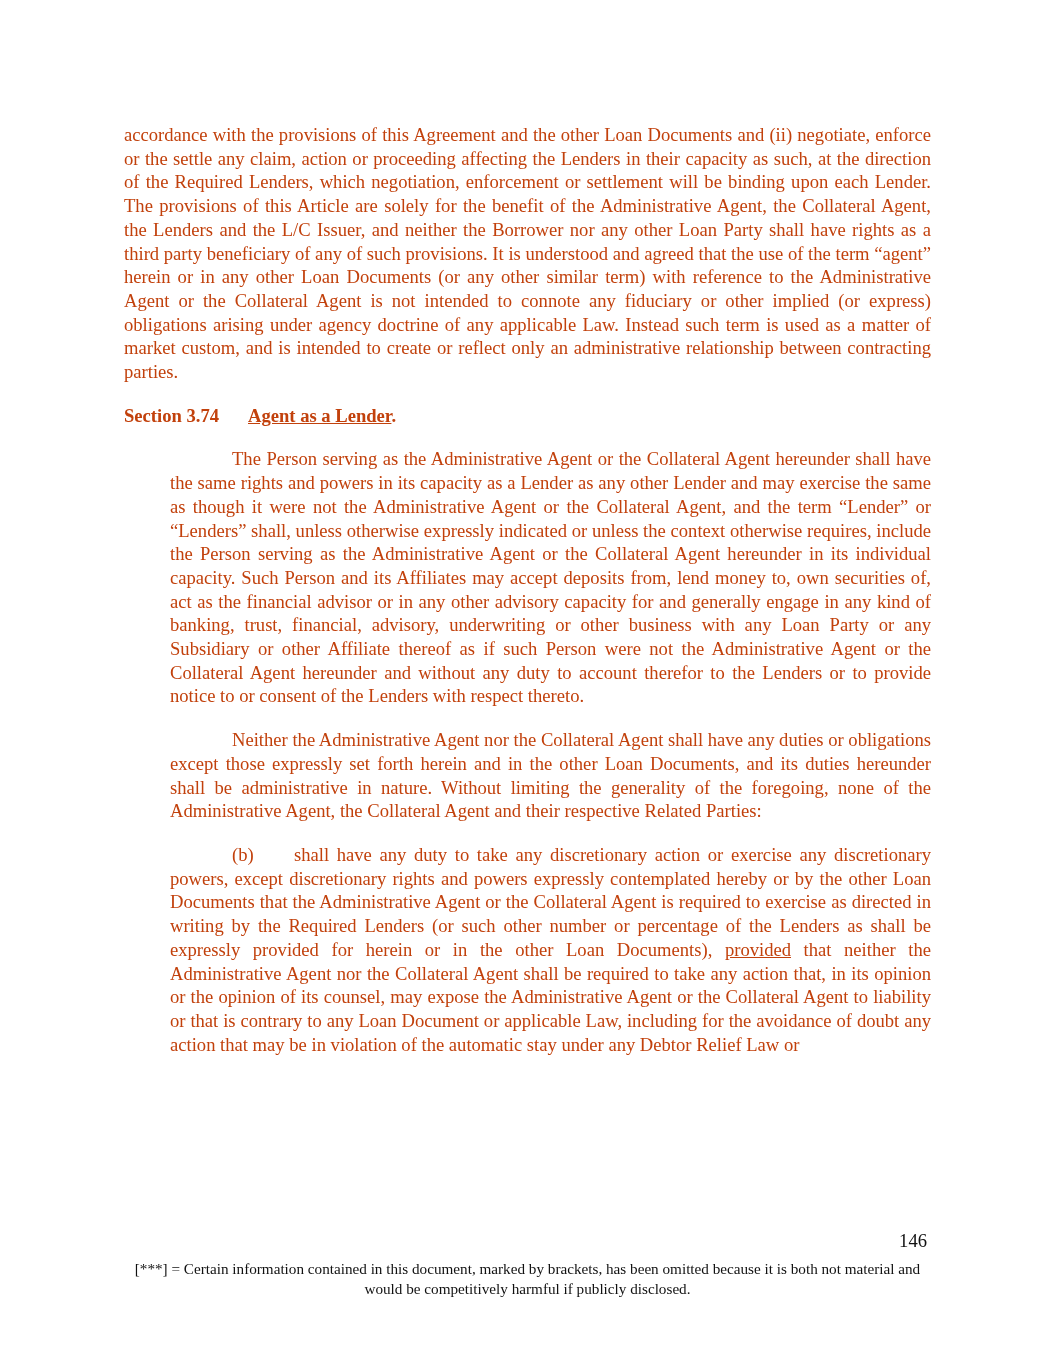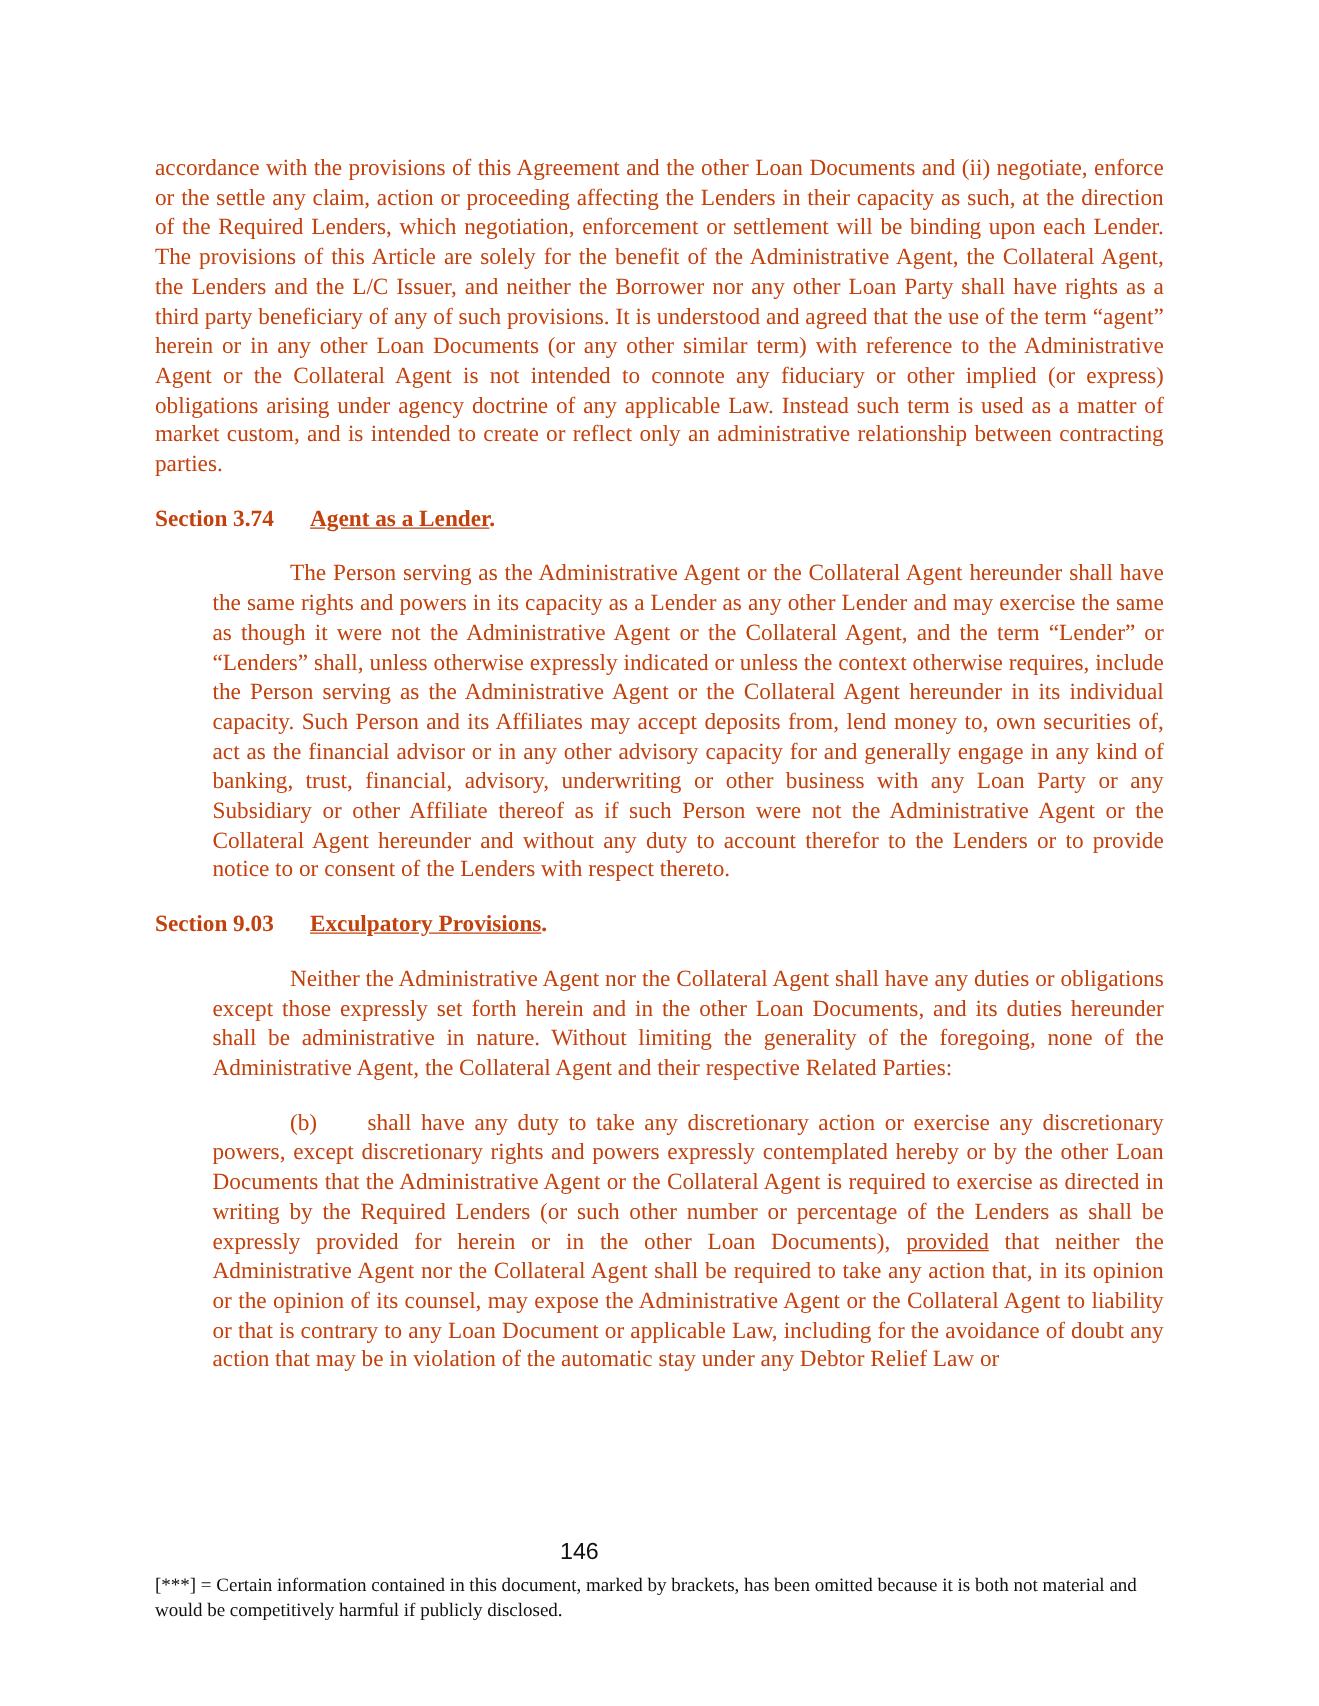--- a/index.html
+++ b/index.html
@@ -10,42 +10,39 @@
     }
     p { margin: 0; text-align: justify; }
     .para { margin-bottom: 20px; }
     .indent { text-indent: 62px; margin-left: 46px; }
     .heading { font-weight: bold; margin-bottom: 20px; }
     .heading .num { display: inline-block; width: 124px; }
     .heading .title { text-decoration: underline; }
     .u { text-decoration: underline; }
     .item-label { display: inline-block; width: 62px; text-indent: 0; }
     .footer-num {
-      position: absolute; top: 1230px; left: 0; width: 927px; text-align: center;
-      font-family: Liberation Sans, sans-serif; font-size: 18.6px; color: #111111;
+      position: absolute; top: 1230px; left: 0; width: 927px; text-align: right;
+      font-family: Liberation Serif, serif; font-size: 18.6px; color: #111111;
     }
     .footnote {
       position: absolute; left: 124px; top: 1259px; width: 807px;
-      font-family: "Liberation Serif", serif; font-size: 15.2px; line-height: 19.5px; color: #111111;
+      font-family: "Liberation Serif", serif; font-size: 15.2px; line-height: 19.5px; color: #111111; text-align: center;
     }
   </style>
 </head>
 <body>
 
 <div class="page">
   <p class="para">accordance with the provisions of this Agreement and the other Loan Documents and (ii) negotiate, enforce or the settle any claim, action or proceeding affecting the Lenders in their capacity as such, at the direction of the Required Lenders, which negotiation, enforcement or settlement will be binding upon each Lender.  The provisions of this Article are solely for the benefit of the Administrative Agent, the Collateral Agent, the Lenders and the L/C Issuer, and neither the Borrower nor any other Loan Party shall have rights as a third party beneficiary of any of such provisions.  It is understood and agreed that the use of the term “agent” herein or in any other Loan Documents (or any other similar term) with reference to the Administrative Agent or the Collateral Agent is not intended to connote any fiduciary or other implied (or express) obligations arising under agency doctrine of any applicable Law.  Instead such term is used as a matter of market custom, and is intended to create or reflect only an administrative relationship between contracting parties.</p>
 
   <p class="heading">
     <span class="num">Section 3.74</span><span class="title">Agent as a Lender</span><span>.</span>
   </p>
   <p class="para indent">The Person serving as the Administrative Agent or the Collateral Agent hereunder shall have the same rights and powers in its capacity as a Lender as any other Lender and may exercise the same as though it were not the Administrative Agent or the Collateral Agent, and the term “Lender” or “Lenders” shall, unless otherwise expressly indicated or unless the context otherwise requires, include the Person serving as the Administrative Agent or the Collateral Agent hereunder in its individual capacity.  Such Person and its Affiliates may accept deposits from, lend money to, own securities of, act as the financial advisor or in any other advisory capacity for and generally engage in any kind of banking, trust, financial, advisory, underwriting or other business with any Loan Party or any Subsidiary or other Affiliate thereof as if such Person were not the Administrative Agent or the Collateral Agent hereunder and without any duty to account therefor to the Lenders or to provide notice to or consent of the Lenders with respect thereto.</p>
 
-  <p class="heading">
-    <span class="num">Section 9.03</span><span class="title">Exculpatory Provisions</span><span>.</span>
-  </p>
   <p class="para indent">Neither the Administrative Agent nor the Collateral Agent shall have any duties or obligations except those expressly set forth herein and in the other Loan Documents, and its duties hereunder shall be administrative in nature.  Without limiting the generality of the foregoing, none of the Administrative Agent, the Collateral Agent and their respective Related Parties:</p>
 
 
   <p class="para indent"><span class="item-label">(b)</span><span>shall have any duty to take any discretionary action or exercise any discretionary powers, except discretionary rights and powers expressly contemplated hereby or by the other Loan Documents that the Administrative Agent or the Collateral Agent is required to exercise as directed in writing by the Required Lenders (or such other number or percentage of the Lenders as shall be expressly provided for herein or in the other Loan Documents), </span><span class="u">provided</span><span> that neither the Administrative Agent nor the Collateral Agent shall be required to take any action that, in its opinion or the opinion of its counsel, may expose the Administrative Agent or the Collateral Agent to liability or that is contrary to any Loan Document or applicable Law, including for the avoidance of doubt any action that may be in violation of the automatic stay under any Debtor Relief Law or</span></p>
 </div>
 
 <div class="footer-num">146</div>
 <div class="footnote">[***] = Certain information contained in this document, marked by brackets, has been omitted because it is both not material and would be competitively harmful if publicly disclosed.</div>
 
 </body></html>

